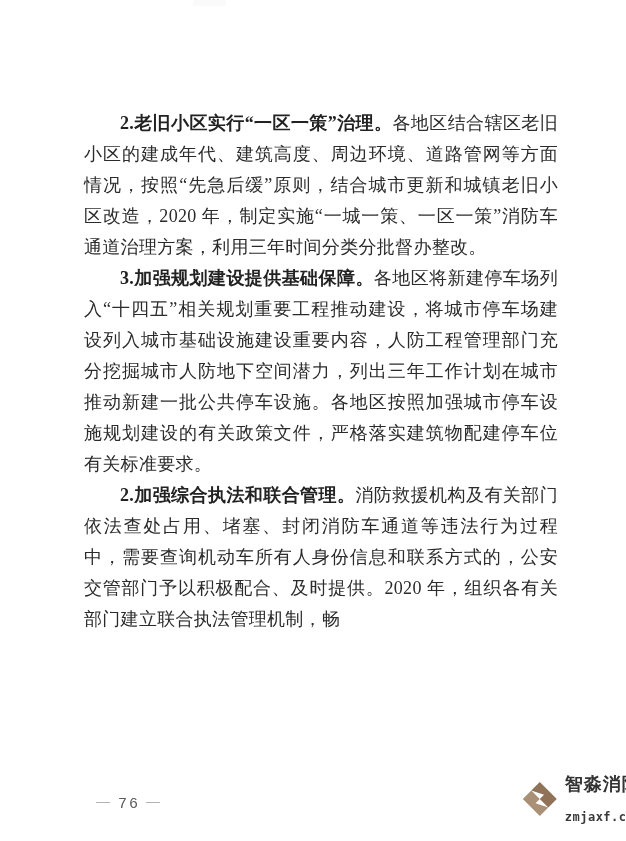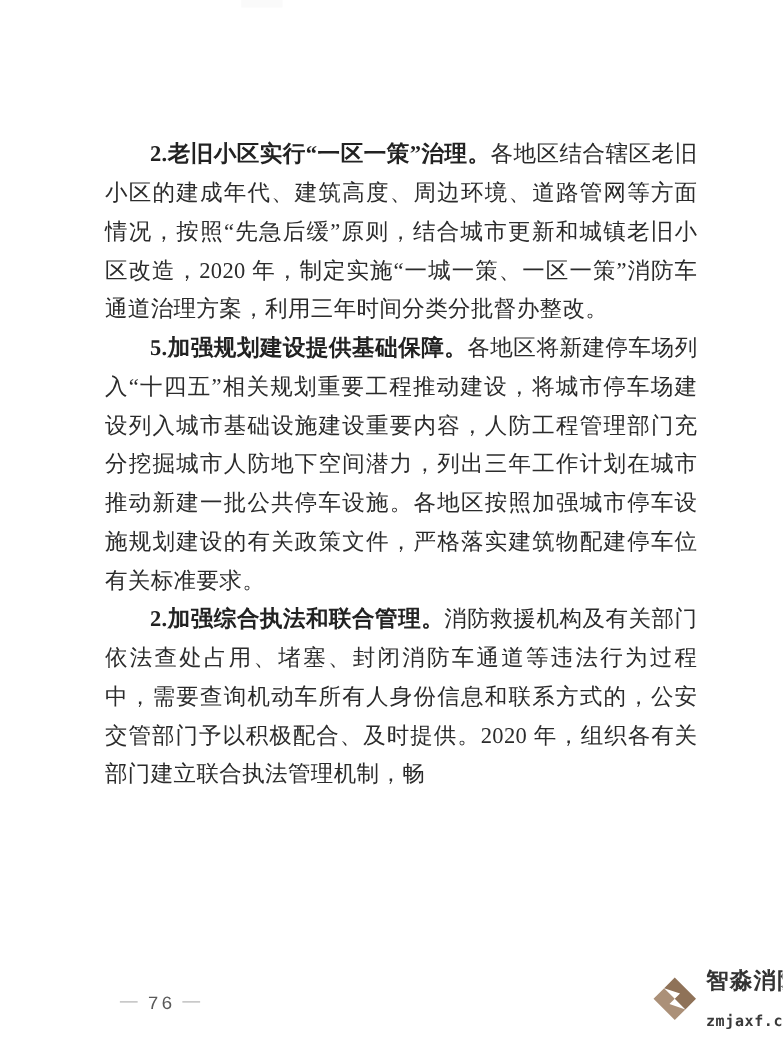--- a/index.html
+++ b/index.html
@@ -101,21 +101,21 @@
 </style>
 </head>
 <body>
 
 <div class="page">
 
   <div class="scan-artifact"></div>
 
   <main class="text-block">
     <p class="para"><b class="lead">2.老旧小区实行“一区一策”治理。</b><span class="body-text">各地区结合辖区老旧小区的建成年代、建筑高度、周边环境、道路管网等方面情况，按照“先急后缓”原则，结合城市更新和城镇老旧小区改造，2020 年，制定实施“一城一策、一区一策”消防车通道治理方案，利用三年时间分类分批督办整改。</span></p>
-    <p class="para"><b class="lead">5.加强规划建设提供基础保障。</b><span class="body-text">各地区将新建停车场列入“十四五”相关规划重要工程推动建设，将城市停车场建设列入城市基础设施建设重要内容，人防工程管理部门充分挖掘城市人防地下空间潜力，列出三年工作计划在城市推动新建一批公共停车设施。各地区按照加强城市停车设施规划建设的有关政策文件，严格落实建筑物配建停车位有关标准要求。</span></p>
+    <p class="para"><b class="lead">3.加强规划建设提供基础保障。</b><span class="body-text">各地区将新建停车场列入“十四五”相关规划重要工程推动建设，将城市停车场建设列入城市基础设施建设重要内容，人防工程管理部门充分挖掘城市人防地下空间潜力，列出三年工作计划在城市推动新建一批公共停车设施。各地区按照加强城市停车设施规划建设的有关政策文件，严格落实建筑物配建停车位有关标准要求。</span></p>
     <p class="para"><b class="lead">2.加强综合执法和联合管理。</b><span class="body-text">消防救援机构及有关部门依法查处占用、堵塞、封闭消防车通道等违法行为过程中，需要查询机动车所有人身份信息和联系方式的，公安交管部门予以积极配合、及时提供。2020 年，组织各有关部门建立联合执法管理机制，畅</span></p>
   </main>
 
   <div class="footer-pagenum">
     <span class="dash">—</span><span class="num">76</span><span class="dash">—</span>
   </div>
 
   <div class="watermark">
     <svg class="wm-logo" viewBox="0 0 40 40" xmlns="http://www.w3.org/2000/svg">
       <path d="M19.8 3 L36.8 20 L28.3 28.5 L19.8 20 L24.05 15.75 L11.3 11.5 Z" fill="#8f7258"></path>

